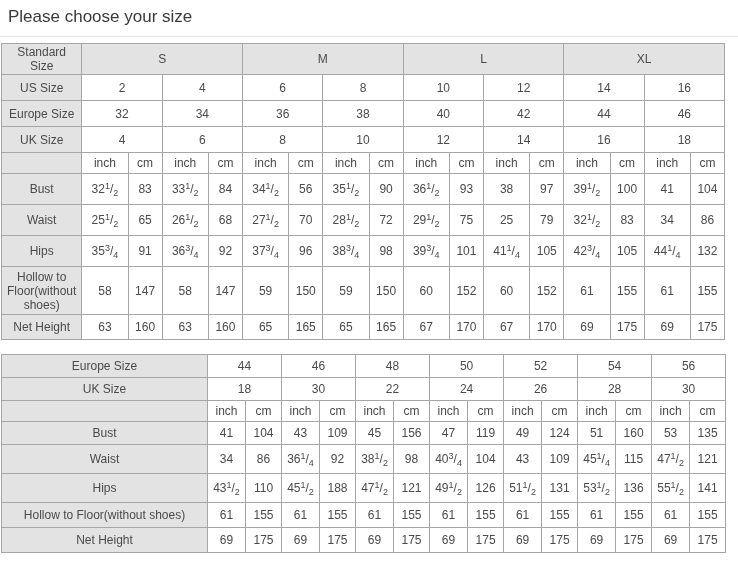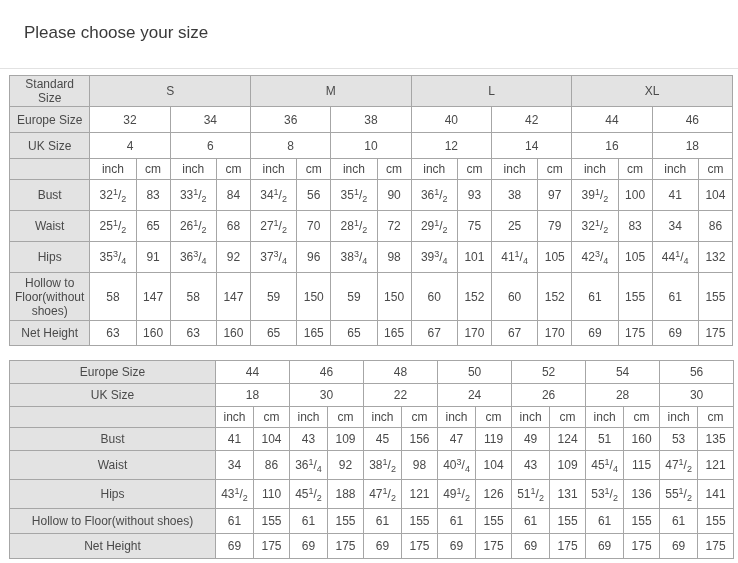--- a/index.html
+++ b/index.html
@@ -16,32 +16,32 @@
     width:738px;height:563px;
     background:#ffffff;
     font-family:"Liberation Sans","DejaVu Sans",sans-serif;
     color:var(--text);
     overflow:hidden;
   }
   .page-title{
     font-size:17px;
     font-weight:400;
     color:var(--title);
-    margin:16px;
+    margin:0;
     padding:7px 0 9px 8px;
   }
   .title-divider{
     border:none;
     border-top:1px solid var(--divider);
     margin:0 0 6px 0;
   }
   table{
     border-collapse:collapse;
     table-layout:fixed;
-    margin:0 9px;
+    margin:0 1px;
     width:724px;
   }
   .plus-table{margin-top:14px;}
   td,th{
     border:1px solid var(--border);
     font-size:12px;
     font-weight:400;
     text-align:center;
     vertical-align:middle;
     color:var(--text);
@@ -98,20 +98,31 @@
     </colgroup>
   <tbody>
       <tr class="std-group-row">
         <td class="hdr">Standard Size</td>
         <td class="hdr" colspan="4">S</td>
         <td class="hdr" colspan="4">M</td>
         <td class="hdr" colspan="4">L</td>
         <td class="hdr" colspan="4">XL</td>
       </tr>
       <tr class="std-size-row">
+        <td class="hdr">US Size</td>
+        <td class="val" colspan="2">2</td>
+        <td class="val" colspan="2">4</td>
+        <td class="val" colspan="2">6</td>
+        <td class="val" colspan="2">8</td>
+        <td class="val" colspan="2">10</td>
+        <td class="val" colspan="2">12</td>
+        <td class="val" colspan="2">14</td>
+        <td class="val" colspan="2">16</td>
+      </tr>
+      <tr class="std-size-row">
         <td class="hdr">Europe Size</td>
         <td class="val" colspan="2">32</td>
         <td class="val" colspan="2">34</td>
         <td class="val" colspan="2">36</td>
         <td class="val" colspan="2">38</td>
         <td class="val" colspan="2">40</td>
         <td class="val" colspan="2">42</td>
         <td class="val" colspan="2">44</td>
         <td class="val" colspan="2">46</td>
       </tr>

